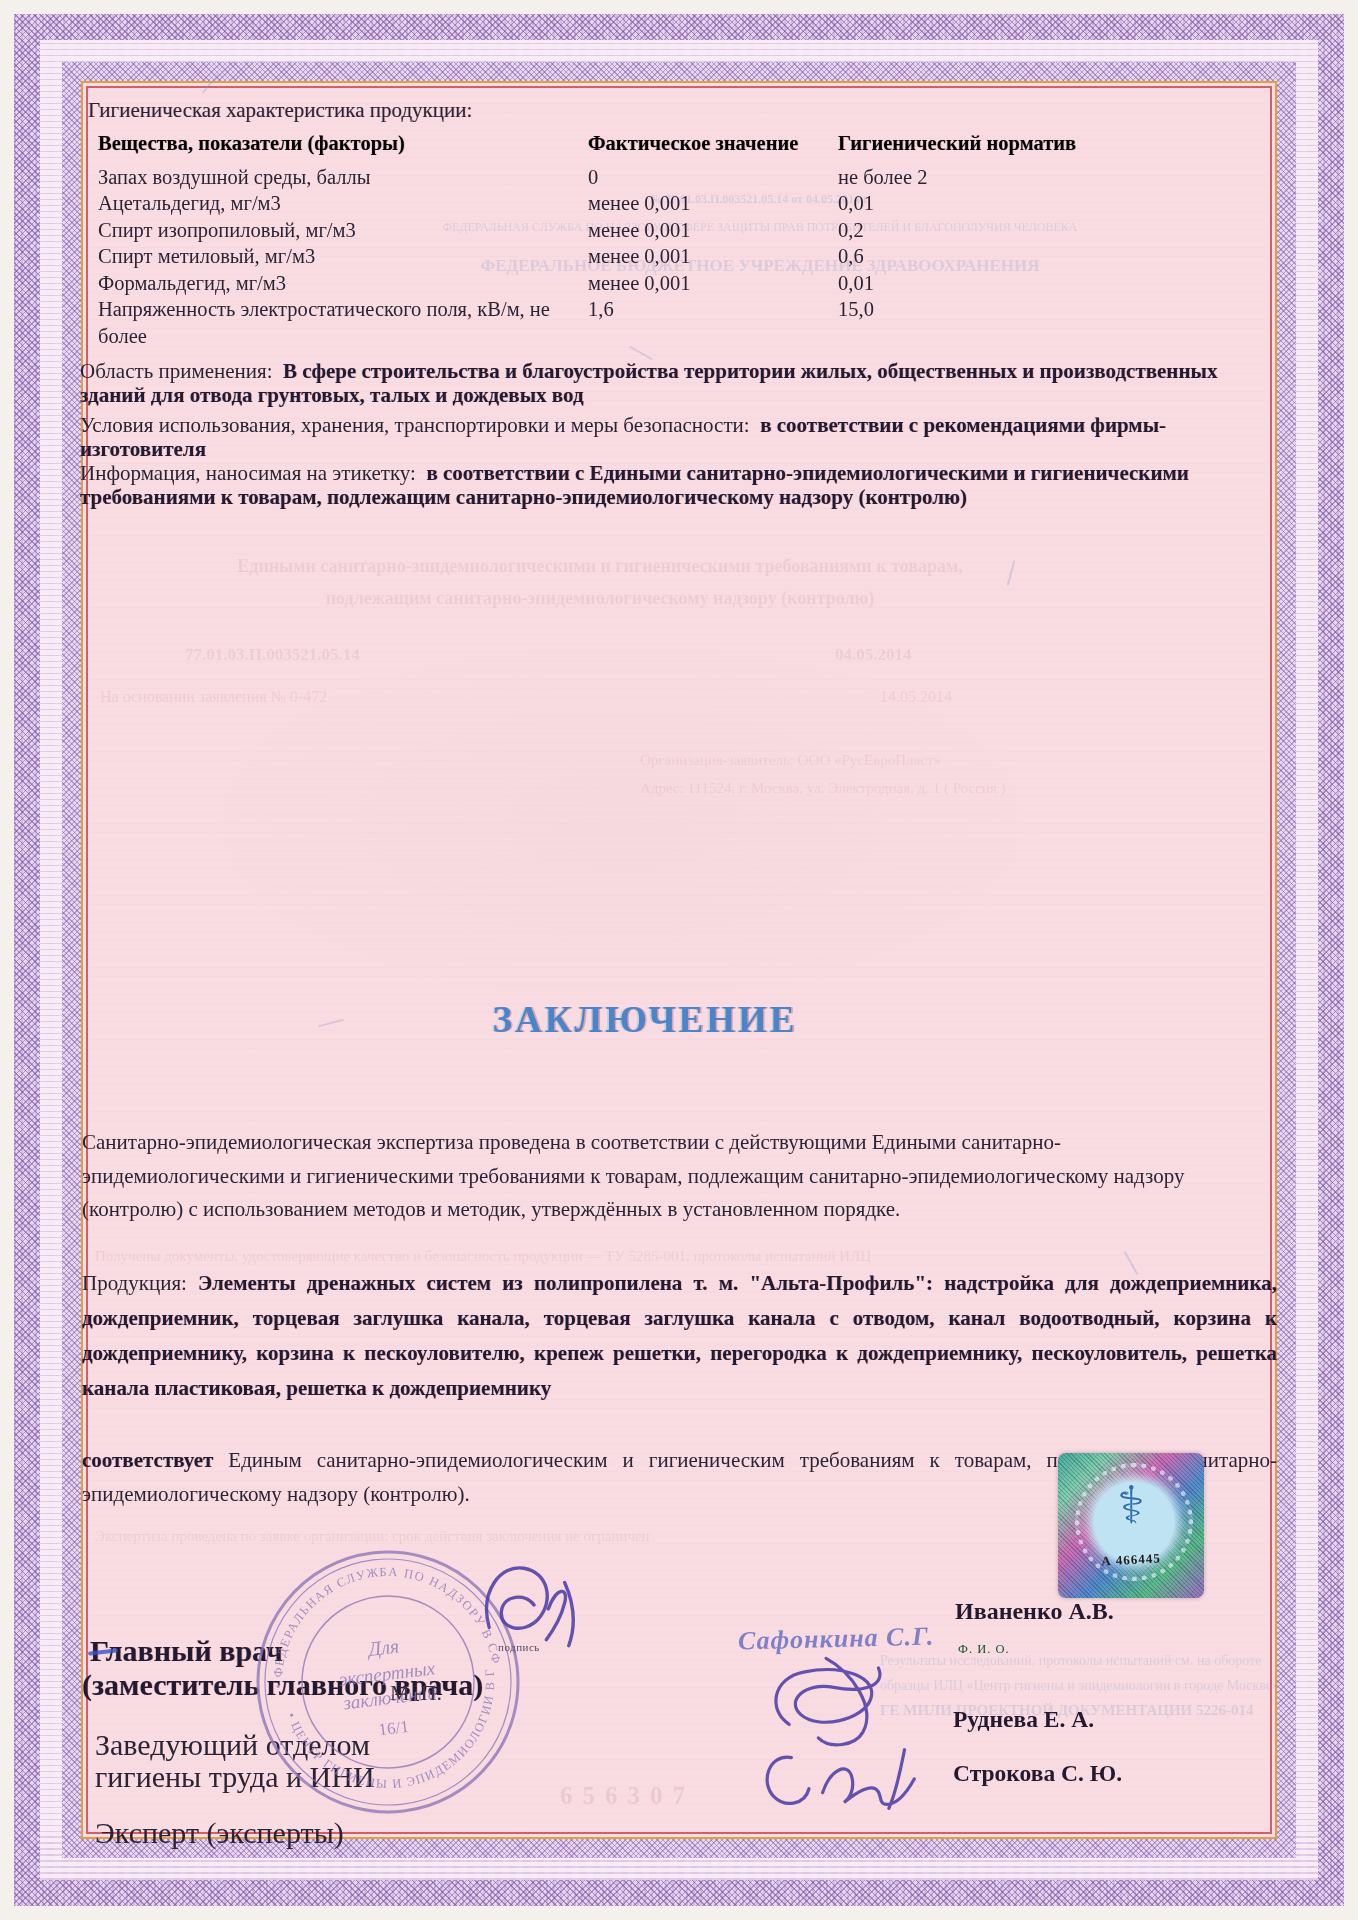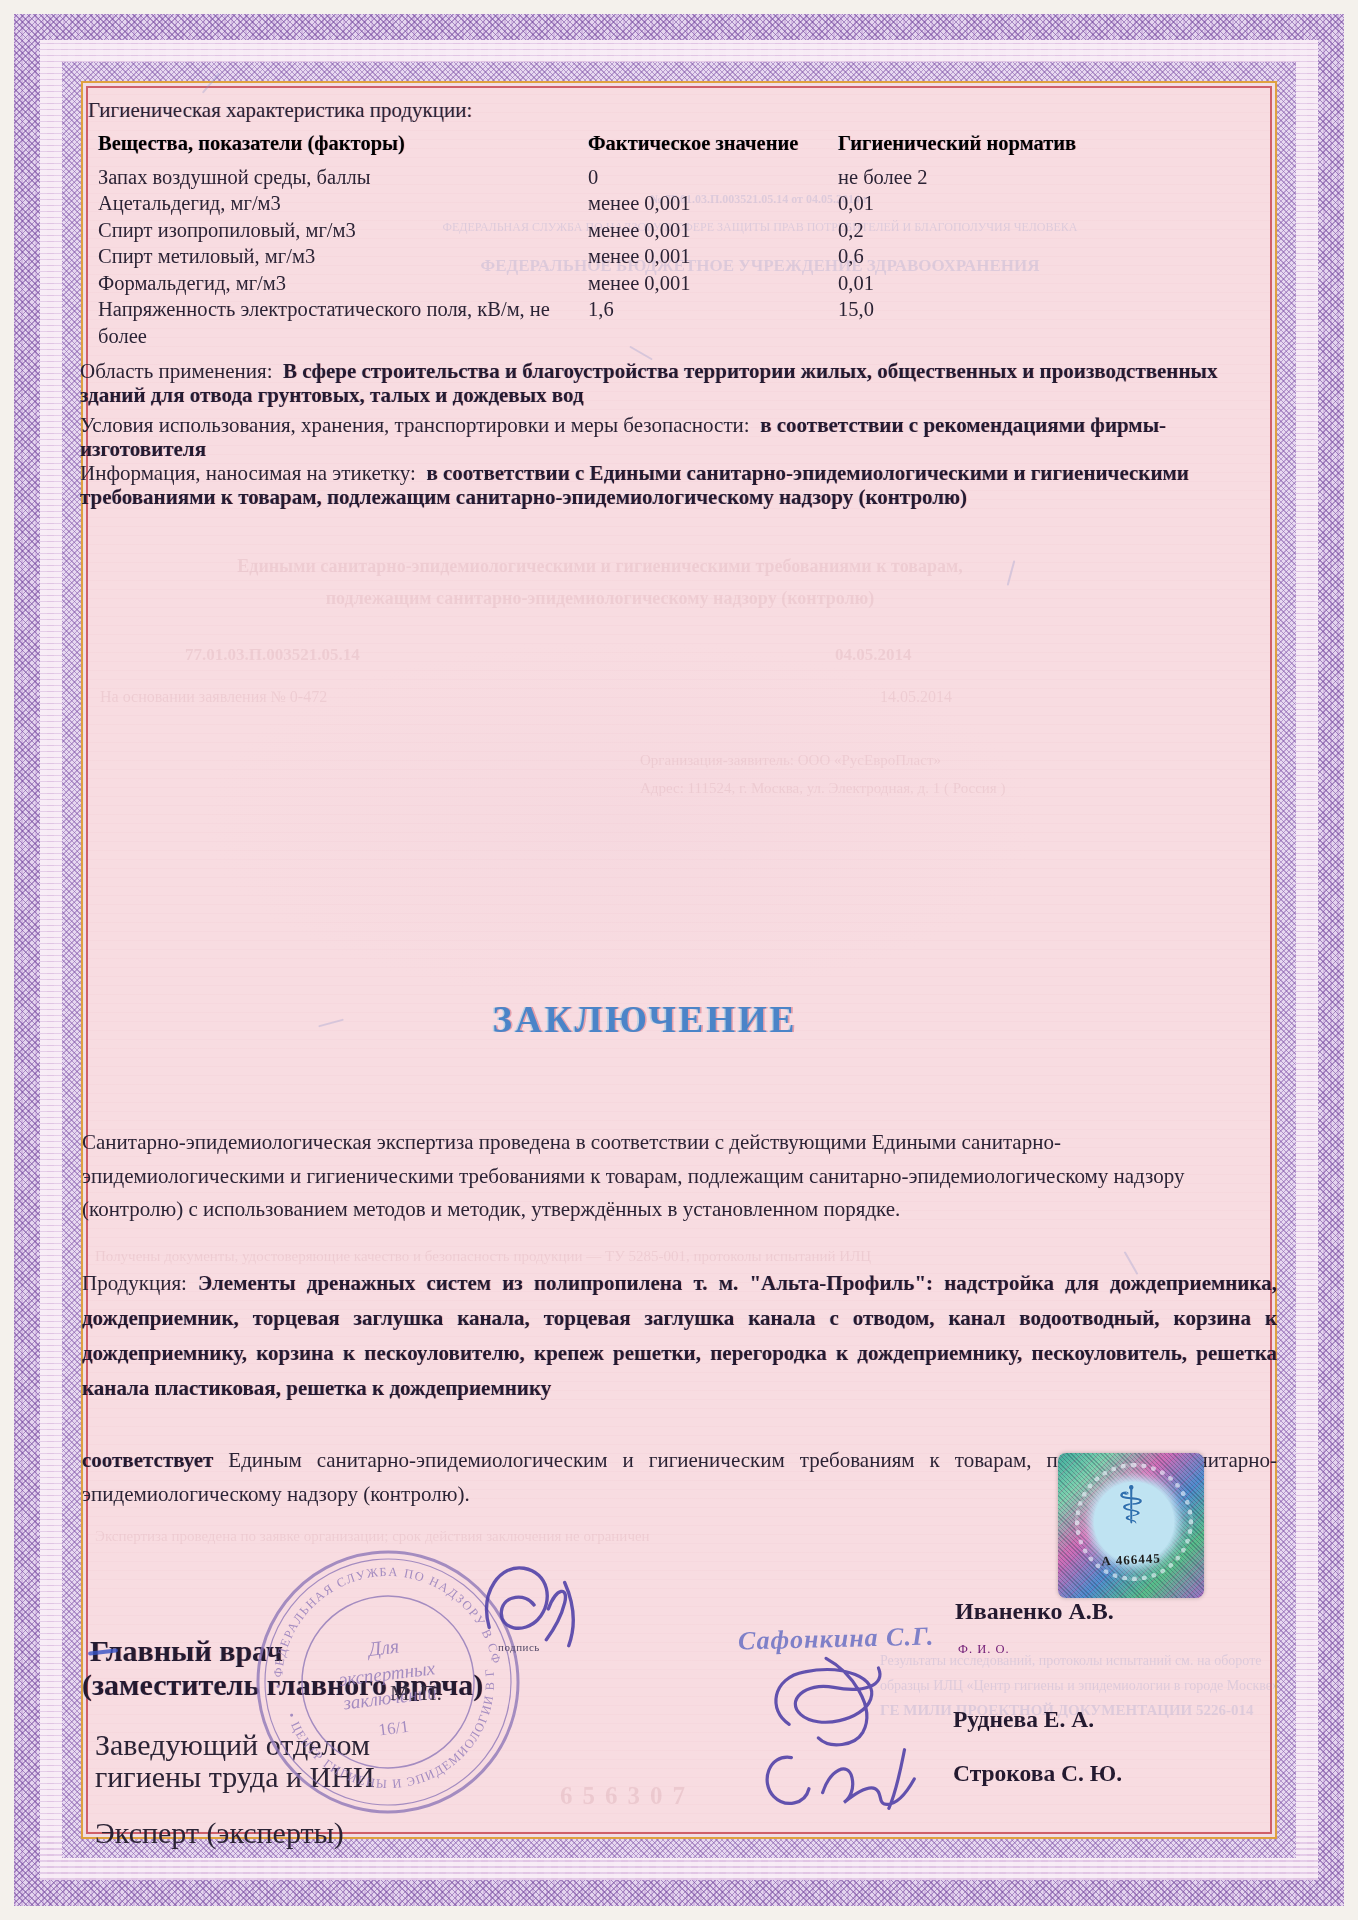--- a/index.html
+++ b/index.html
@@ -213,19 +213,19 @@
     <path d="M34,18 C10,14 2,44 16,58 C28,70 48,66 52,50 M66,54 C74,30 92,22 96,38 C99,50 94,60 88,64 C98,56 112,46 120,50 C128,54 122,66 132,66 C140,66 150,58 160,40 M150,10 C146,30 142,52 134,70"></path>
   </svg>
 
   <div class="holo">
     <div class="holo-ring"></div>
     <div class="holo-sym">⚕</div>
     <div class="holo-num">А 466445</div>
   </div>
 
   <div class="abs name" style="left:955px;top:1598px;font-size:24px;">Иваненко А.В.</div>
-  <div class="abs" style="left:958px;top:1642px;font-size:12.5px;letter-spacing:1px;color:#701a75;">Ф. И. О.</div>
+  <div class="abs" style="left:958px;top:1642px;font-size:12.5px;letter-spacing:1px;color:#14532d;">Ф. И. О.</div>
   <div class="abs name" style="left:953px;top:1706px;">Руднева Е. А.</div>
   <div class="abs name" style="left:953px;top:1760px;">Строкова С. Ю.</div>
 
   <div class="abs ghost-red" style="left:560px;top:1782px;font-size:25px;font-weight:bold;letter-spacing:10px;opacity:.16;">656307</div>
 
 </div>
 
 </body></html>

